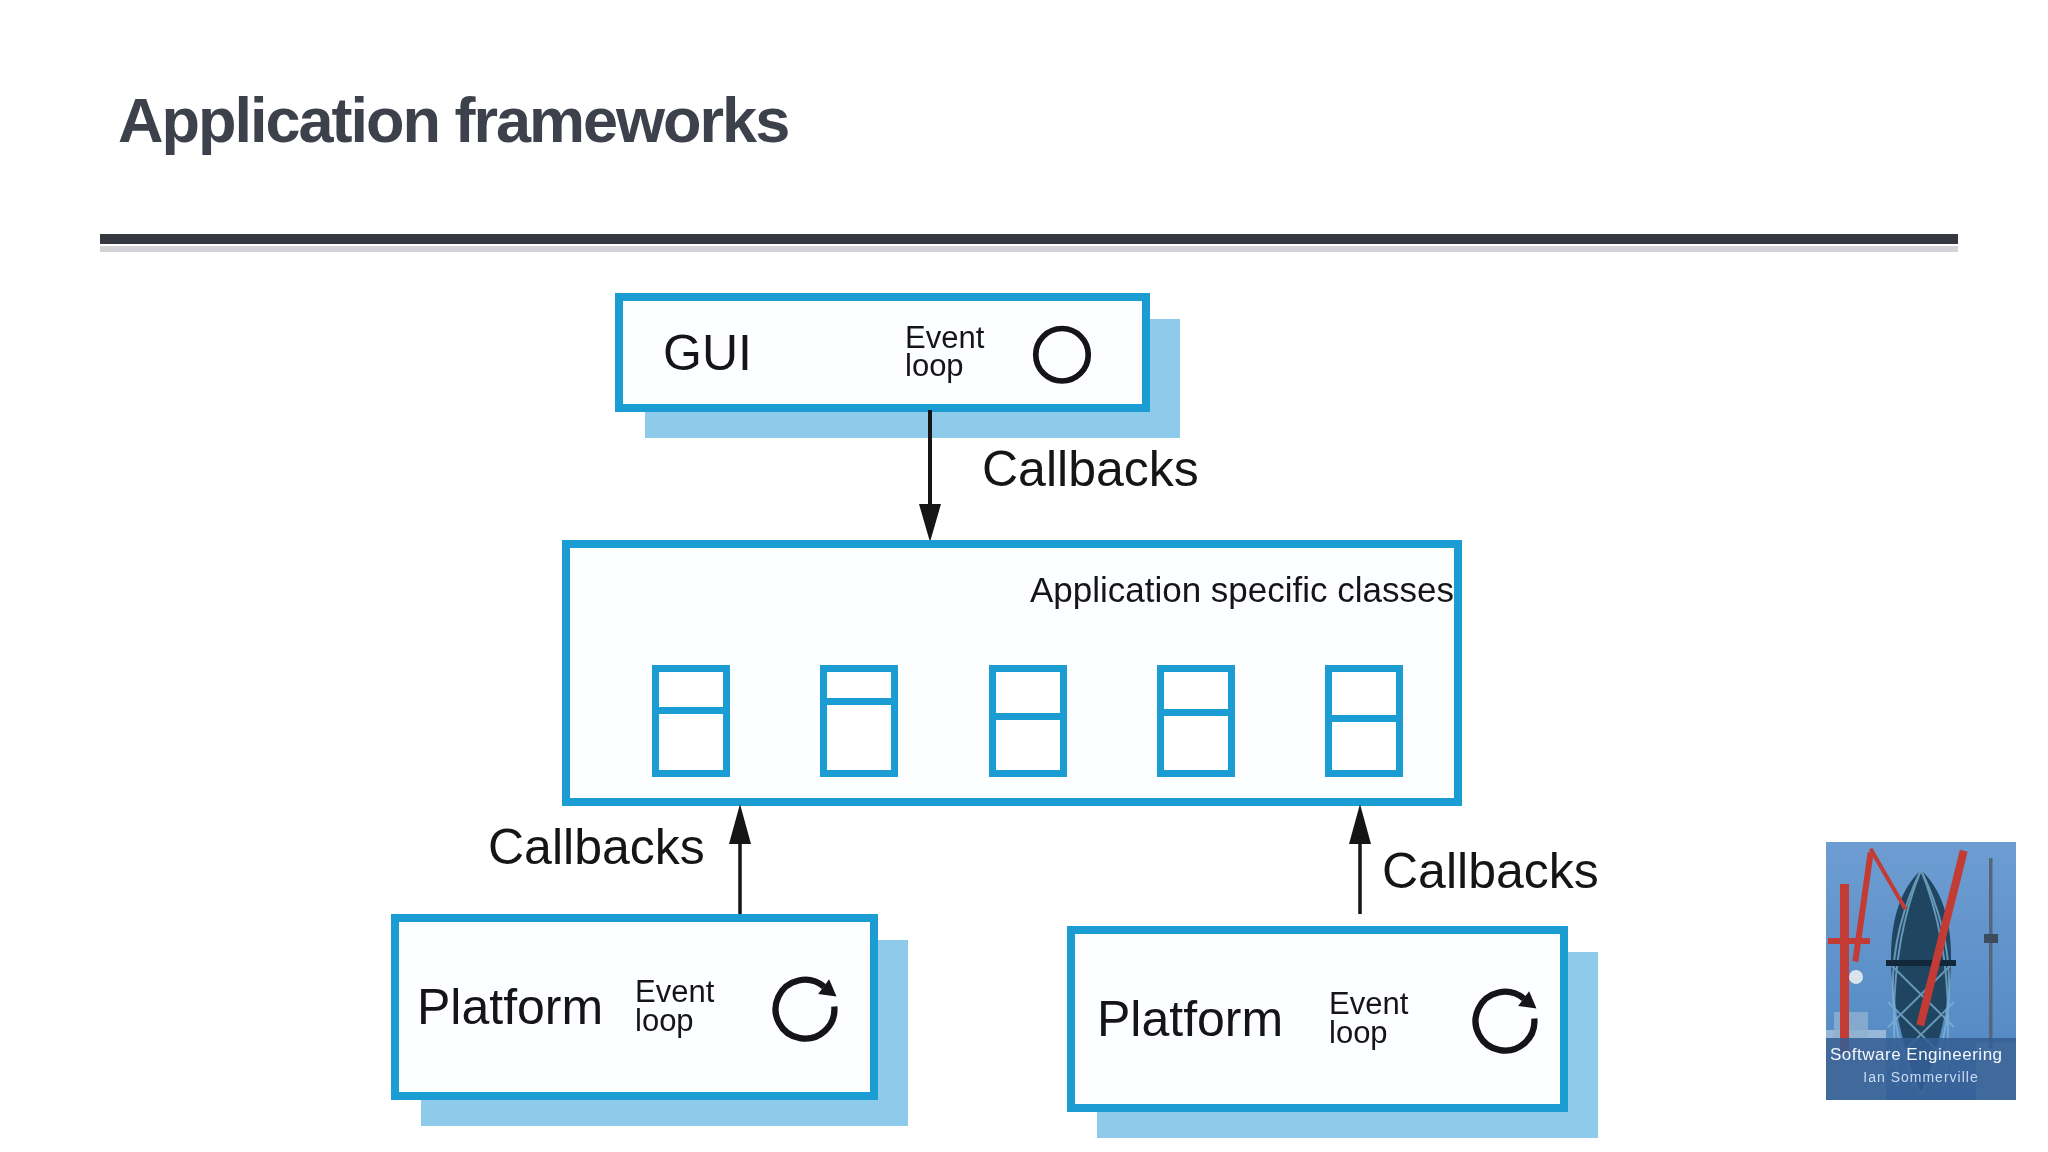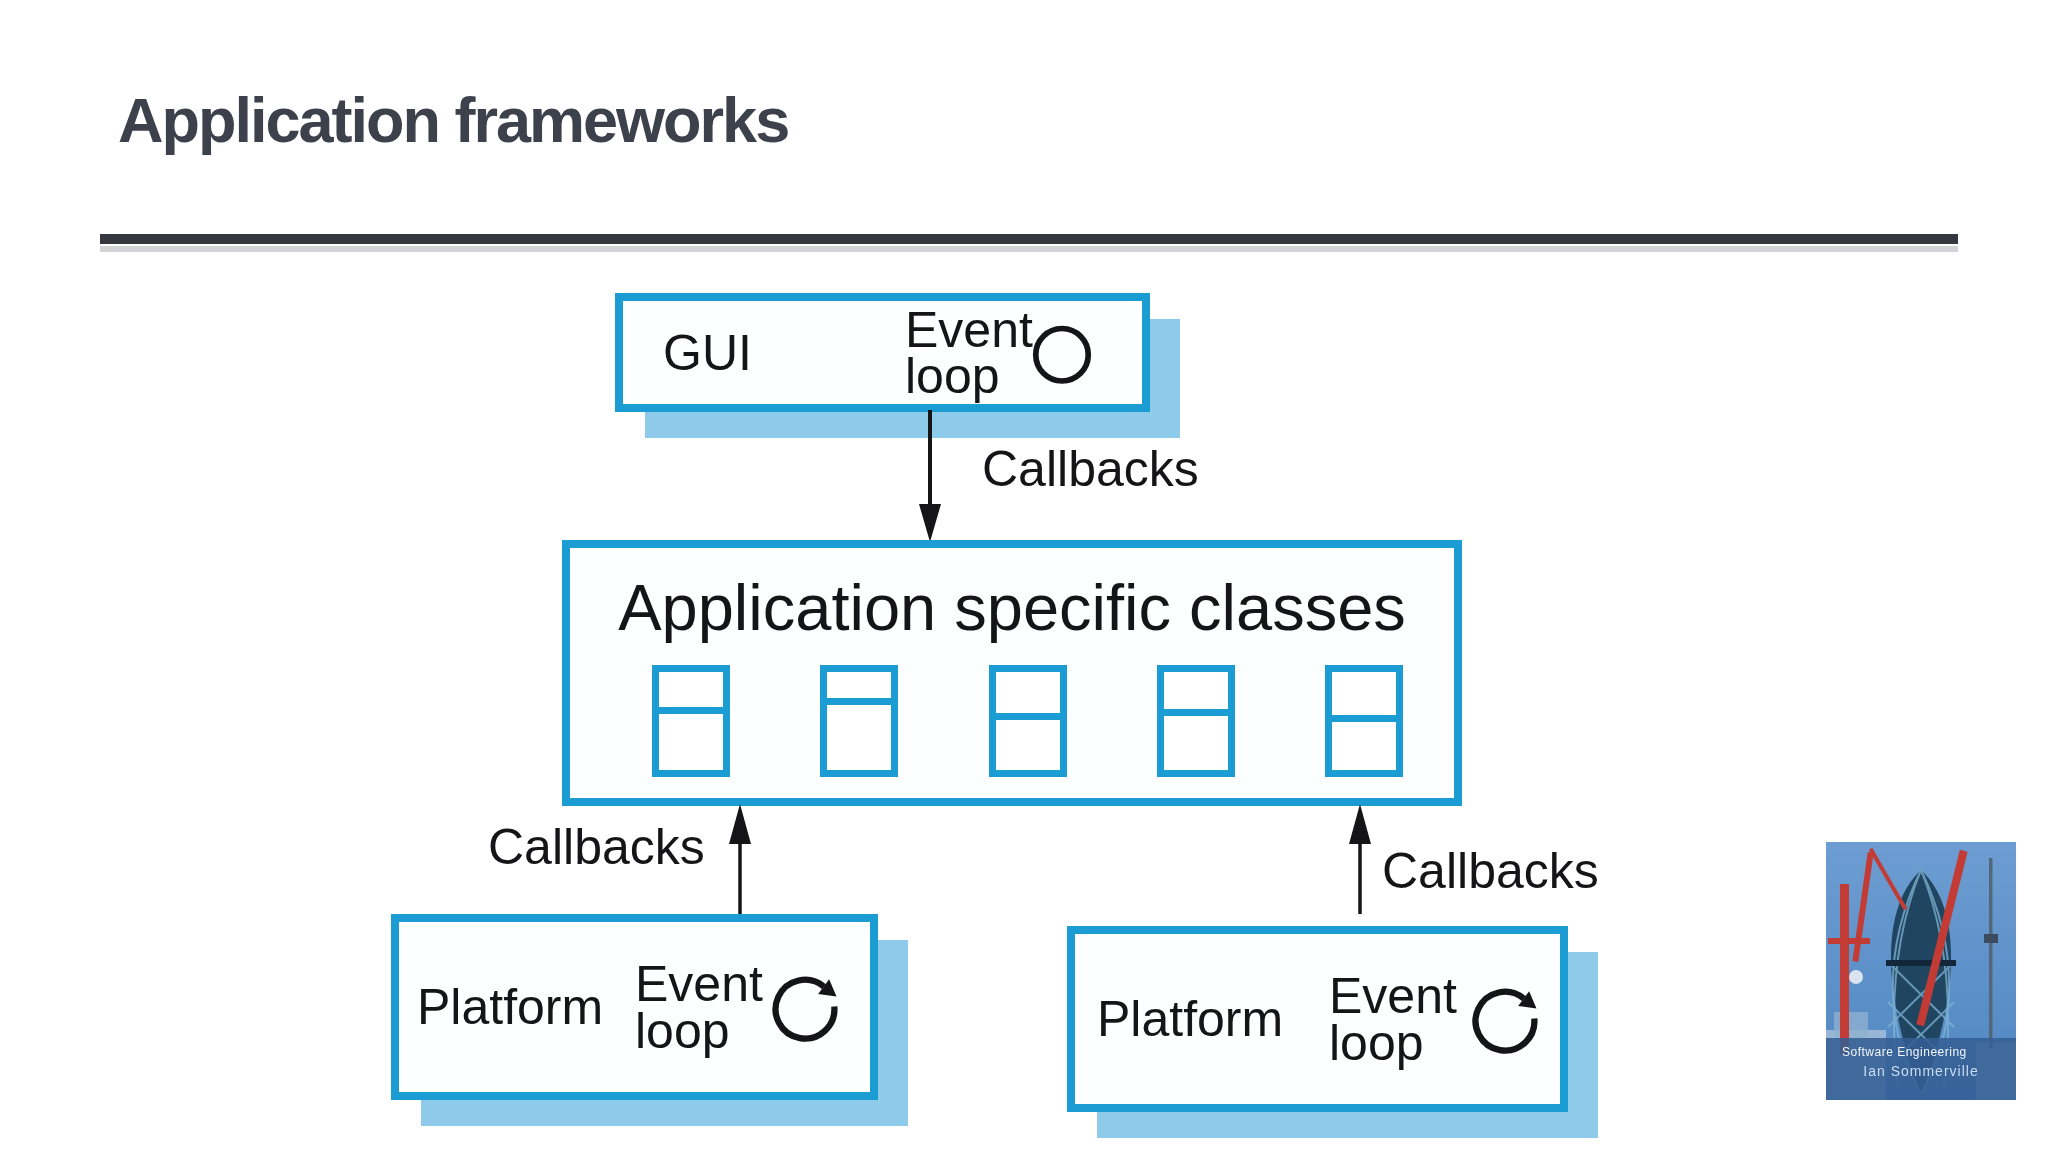--- a/index.html
+++ b/index.html
@@ -34,21 +34,21 @@
     position:absolute;background:var(--boxfill);
     border:8px solid var(--accent);
     box-shadow:30px 26px 0 var(--shadow);
   }
   .fig-box .box-label{
     position:absolute;top:50%;transform:translateY(-50%);
     font-size:50px;color:var(--ink);white-space:nowrap;
   }
   .fig-box .evloop-label{
     position:absolute;top:50%;transform:translateY(-50%);
-    width:128px;font-size:50px;line-height:0.93;color:var(--ink);
+    width:128px;font-size:31px;line-height:0.93;color:var(--ink);
   }
   .loop-icon{position:absolute;top:50%;transform:translateY(-50%);}
 
   .gui-box{left:615px;top:293px;width:535px;height:119px;}
   .gui-box .box-label{left:40px;}
   .gui-box .evloop-label{left:282px;}
   .gui-box .loop-icon{left:404px;}
 
   .db-box{left:391px;top:914px;width:487px;height:186px;}
   .db-box .box-label{left:18px;}
@@ -58,22 +58,22 @@
   .pf-box{left:1067px;top:926px;width:501px;height:186px;}
   .pf-box .box-label{left:22px;}
   .pf-box .evloop-label{left:254px;}
   .pf-box .loop-icon{left:388px;}
 
   
   .app-box{
     left:562px;top:540px;width:900px;height:266px;box-shadow:none;
   }
   .app-title{
-    margin-top:22px;text-align:center;
-    font-size:65px;color:var(--ink);
+    margin-top:22px;text-align:right;
+    font-size:35px;color:var(--ink);
   }
   .class-row{
     position:absolute;left:82px;top:117px;width:751px;height:112px;
     display:flex;justify-content:space-between;
   }
   .class-symbol{
     position:relative;width:78px;height:112px;
     border:7px solid var(--accent);background:#ffffff;
   }
   .class-divider{
@@ -93,21 +93,21 @@
   .book{
     position:absolute;left:1826px;top:842px;width:190px;height:258px;
     overflow:hidden;background:#5a8ec7;
   }
   .book-art{position:absolute;left:0;top:0;}
   .book-band{
     position:absolute;left:0;right:0;bottom:0;height:62px;
     background:rgba(52,95,148,0.88);
   }
   .book-title{
-    padding:7px 0 0 16px;font-size:12px;letter-spacing:0.5px;
+    padding:7px 0 0 4px;font-size:17px;letter-spacing:0.5px;
     color:#f3f7fc;white-space:nowrap;
   }
   .book-author{
     margin-top:4px;text-align:center;font-size:14px;
     color:#c9dcf2;letter-spacing:1px;white-space:nowrap;
   }
 </style>
 </head>
 <body>
 

